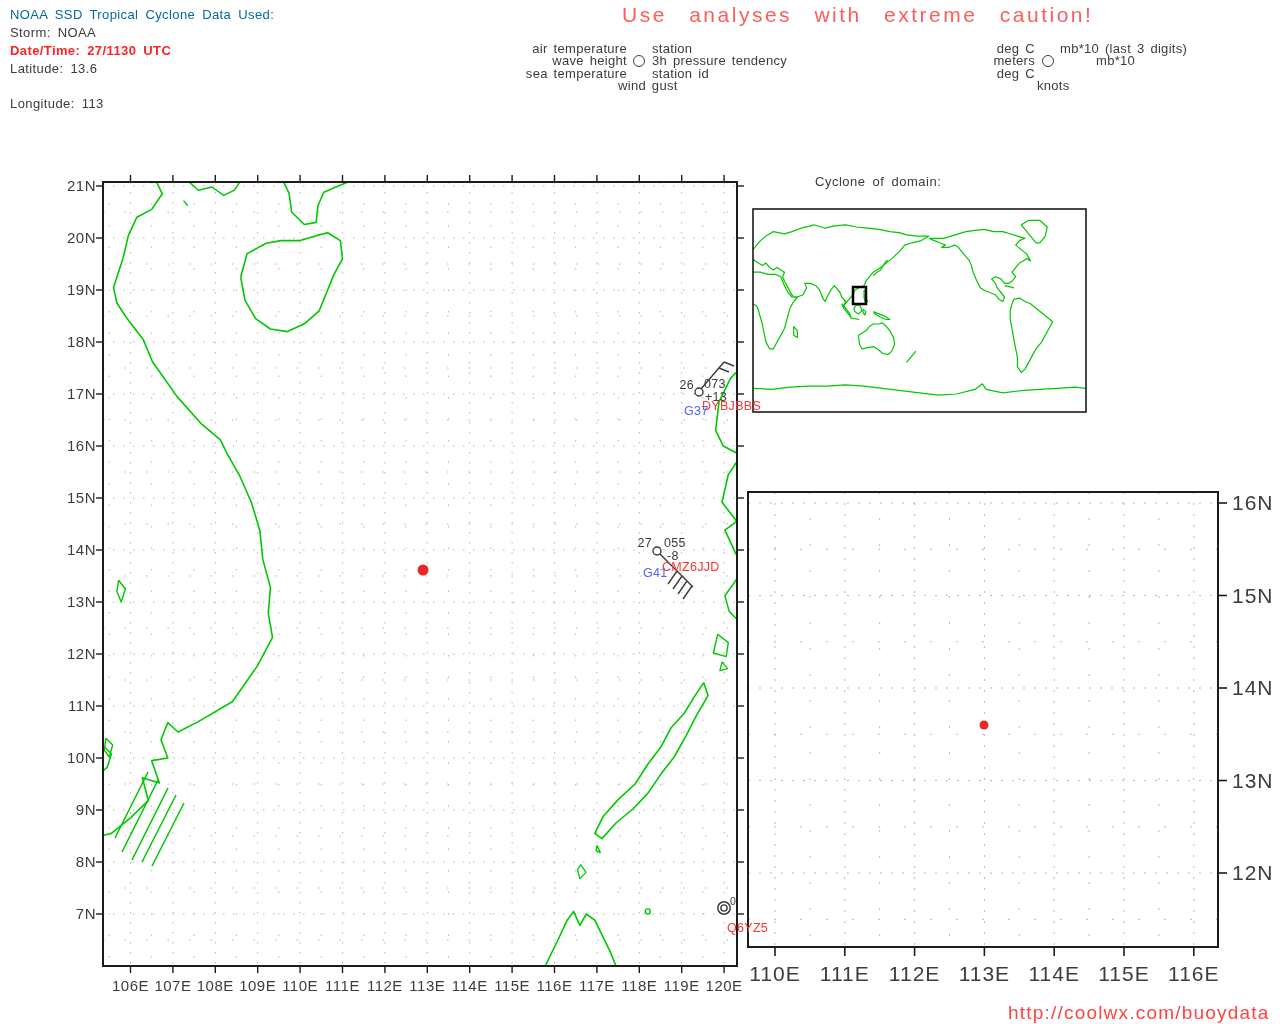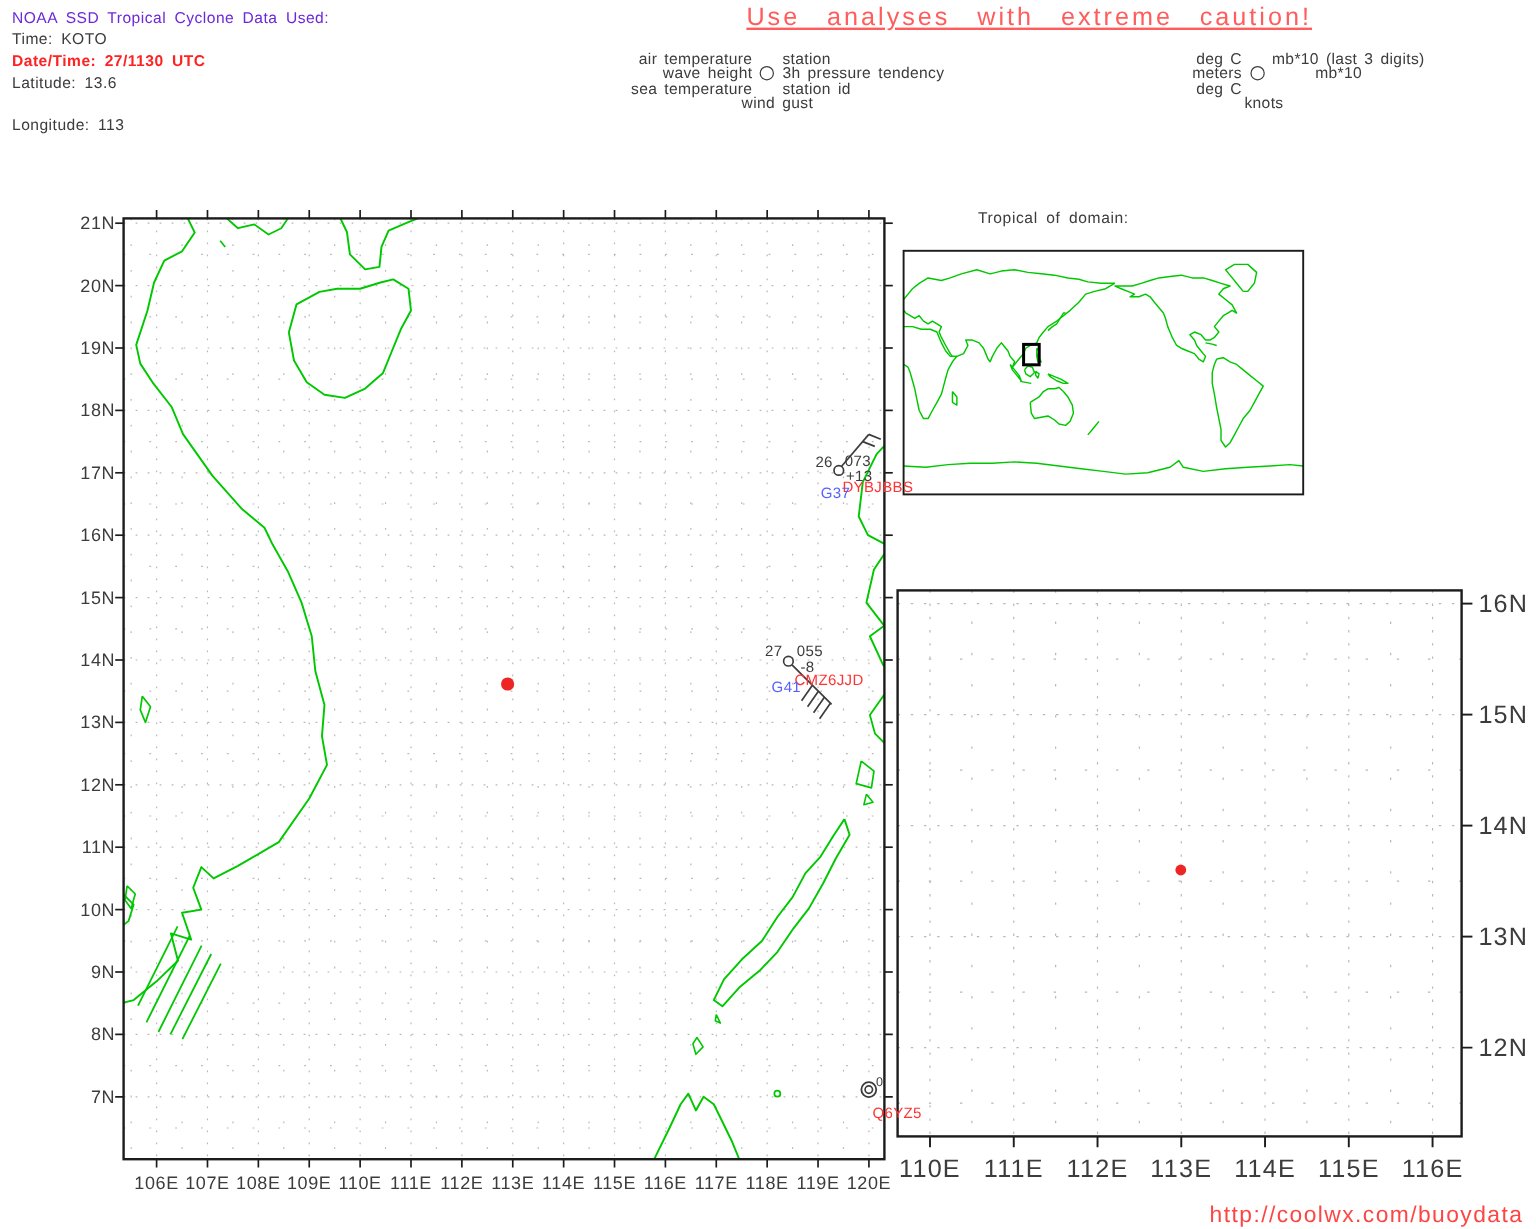--- a/index.html
+++ b/index.html
@@ -1,23 +1,23 @@
 <!DOCTYPE html>
 <html><head>
 <meta charset="utf-8">
 <style>
   html,body{margin:0;padding:0;background:#ffffff;}
   #canvas{position:relative;width:1280px;height:1024px;background:#fff;overflow:hidden;
           font-family:"Liberation Sans",sans-serif;}
   #gfx{position:absolute;left:0;top:0;z-index:1;}
   .txt{position:absolute;z-index:2;white-space:nowrap;color:#3c3c3c;}
   .hdr{font-size:13px;line-height:18px;letter-spacing:.4px;word-spacing:3px;}
-  .hdr-red{color:#6d28d9;}
+  .hdr-red{color:#0369a1;}
   .hdr-bold-red{color:#ff2222;font-weight:bold;}
-  .caution{font-size:21px;letter-spacing:2.5px;word-spacing:14px;color:#ff5c5c;text-decoration:underline;}
+  .caution{font-size:21px;letter-spacing:2.5px;word-spacing:14px;color:#ff5c5c;}
   .warn{font-size:13.5px;letter-spacing:.8px;word-spacing:5px;color:#ff4444;}
   .leg{font-size:13px;letter-spacing:.3px;word-spacing:2px;color:#3c3c3c;}
   .ra{transform:translateX(-100%);}
   .circle{position:absolute;z-index:2;width:12px;height:12px;border:1.4px solid #3c3c3c;border-radius:50%;box-sizing:border-box;background:transparent;}
   .inset-title{font-size:13px;letter-spacing:.5px;word-spacing:3px;}
   .footer-title{font-size:27px;letter-spacing:5px;word-spacing:13px;color:#585858;}
   .footer-url{font-size:19px;letter-spacing:1.2px;color:#ff4444;}
 </style>
 </head>
 <body>
@@ -303,21 +303,21 @@
         <text x="662" y="571" font-size="12.5" fill="#ff3333" text-anchor="start" font-family="Liberation Sans,sans-serif" style="letter-spacing:0.3px">CMZ6JJD</text>
         <text x="643" y="577" font-size="12.5" fill="#5560ff" text-anchor="start" font-family="Liberation Sans,sans-serif" style="letter-spacing:0.3px">G41</text>
         <circle cx="724" cy="908" r="6.2" fill="#fff" stroke="#3c3c3c" stroke-width="1.5"></circle>
         <circle cx="724" cy="908" r="3.1" fill="none" stroke="#3c3c3c" stroke-width="1.4"></circle>
         <text x="730" y="905" font-size="10.5" fill="#3c3c3c" text-anchor="start" font-family="Liberation Sans,sans-serif" style="letter-spacing:0.2px">0</text>
         <text x="727" y="932" font-size="12.5" fill="#ff3333" text-anchor="start" font-family="Liberation Sans,sans-serif" style="letter-spacing:0.3px">Q6YZ5</text>
       </g>
     </svg>
 
   <div class="txt hdr hdr-red" style="left:10px;top:6px">NOAA SSD Tropical Cyclone Data Used:</div>
-  <div class="txt hdr" style="left:10px;top:24px">Time: KOTO</div>
+  <div class="txt hdr" style="left:10px;top:24px">Storm: NOAA</div>
   <div class="txt hdr hdr-bold-red" style="left:10px;top:42px">Date/Time: 27/1130 UTC</div>
   <div class="txt hdr" style="left:10px;top:60px">Latitude: 13.6</div>
   <div class="txt hdr" style="left:10px;top:95px">Longitude: 113</div>
 
   <div class="txt caution" style="left:622px;top:3px">Use analyses with extreme caution!</div>
 
   <div class="txt leg ra" style="left:627px;top:41px">air temperature</div>
   <div class="txt leg ra" style="left:627px;top:53px">wave height</div>
   <div class="txt leg ra" style="left:627px;top:66px">sea temperature</div>
   <div class="txt leg" style="left:618px;top:78px">wind gust</div>
@@ -328,16 +328,16 @@
 
   <div class="txt leg ra" style="left:1035px;top:41px">deg C</div>
   <div class="txt leg ra" style="left:1035px;top:53px">meters</div>
   <div class="txt leg ra" style="left:1035px;top:66px">deg C</div>
   <div class="txt leg" style="left:1037px;top:78px">knots</div>
   <div class="circle" style="left:1042px;top:55px"></div>
   <div class="txt leg" style="left:1060px;top:41px">mb*10 (last 3 digits)</div>
   <div class="txt leg" style="left:1096px;top:53px">mb*10</div>
 
 
-  <div class="txt inset-title" style="left:815px;top:174px">Tropical of domain:</div>
+  <div class="txt inset-title" style="left:815px;top:174px">Cyclone of domain:</div>
 
   <div class="txt footer-url" style="left:1008px;top:1002px">http://coolwx.com/buoydata</div>
 </div>
 
 </body></html>

